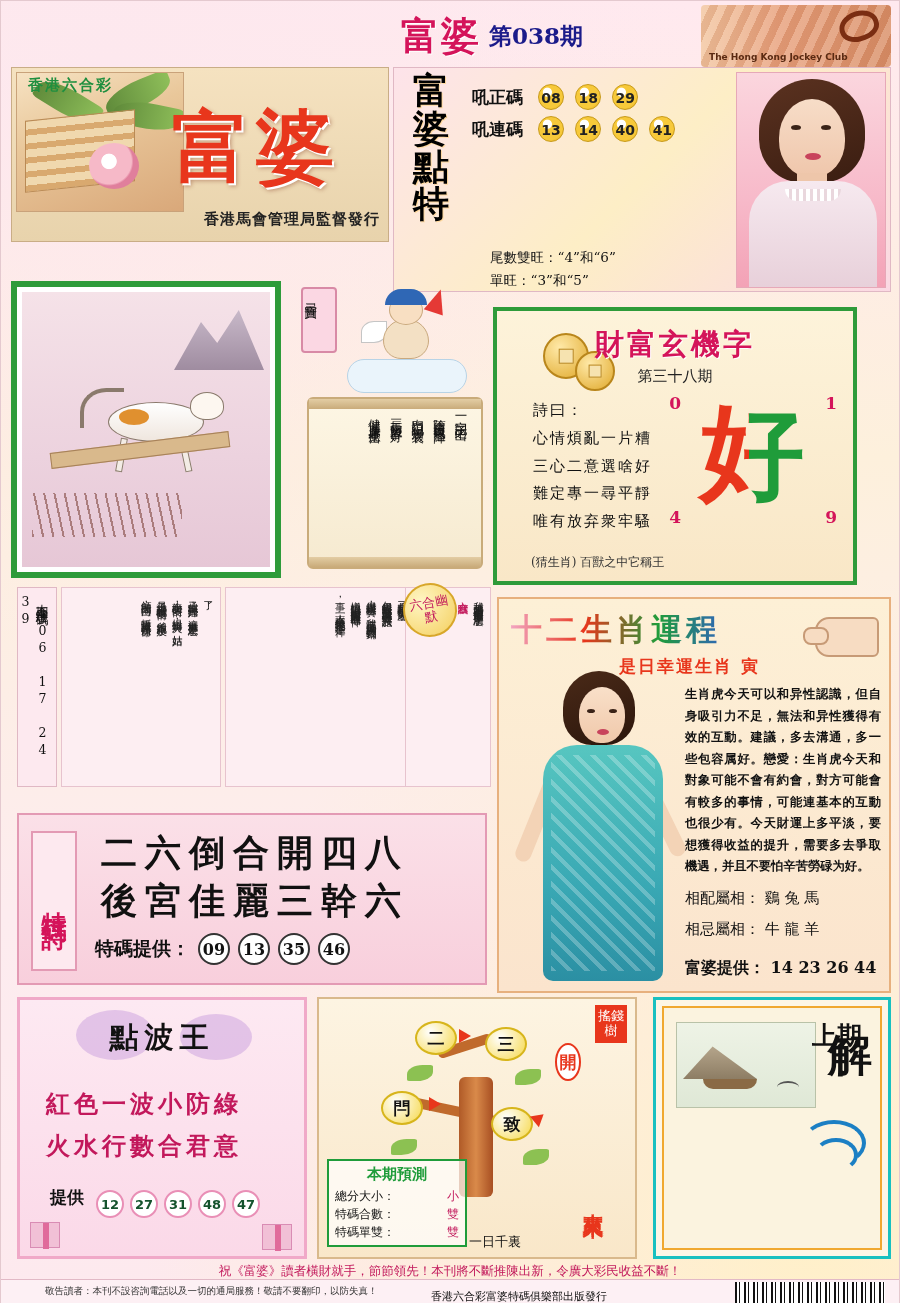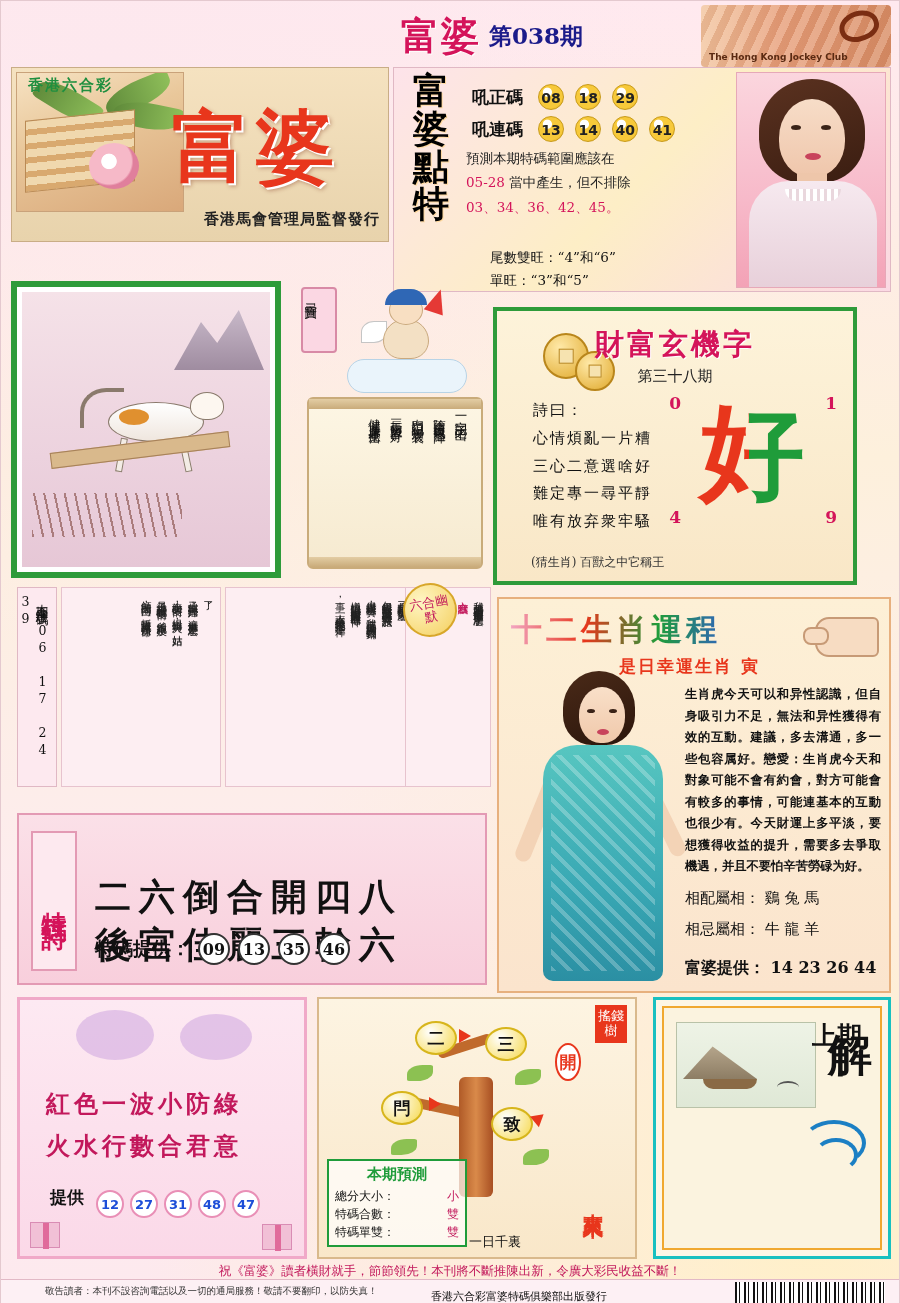--- a/index.html
+++ b/index.html
@@ -210,42 +210,42 @@
   .hand:before { content:''; position:absolute; left:-14px; top:8px; width:22px; height:14px;
      background:#f7dcc2; border:2px solid #c79a76; border-radius:8px;}
 
   
   #temashi { left:16px; top:812px; width:470px; height:172px;
      background:linear-gradient(180deg,#fbe0e8,#f8cfdc); border:2px solid #e39ab4;}
   #temashi-label { position:absolute; left:12px; top:16px; width:46px; height:140px;
      background:#fde9ef; border:2px solid #e39ab4; display:flex; align-items:center; justify-content:center;}
   #temashi-label .v { writing-mode:vertical-rl; text-orientation:upright; font-family:"DejaVu Serif",serif;
      font-size:25px; font-weight:bold; color:#d4145a; letter-spacing:6px;}
-  #temashi-l1, #temashi-l2 { position:absolute; left:76px; font-family:"DejaVu Serif",serif; font-size:36px;
-     font-weight:bold; color:#111; letter-spacing:8px;margin-top:44px;}
+  #temashi-l1, #temashi-l2 { position:absolute; left:82px; font-family:"DejaVu Serif",serif; font-size:36px;
+     font-weight:bold; color:#111; letter-spacing:8px;}
   #temashi-l1 { top:14px; } #temashi-l2 { top:62px; }
   #temashi-offer { position:absolute; left:76px; top:118px; display:flex; align-items:center; gap:8px;
      font-family:"DejaVu Serif",serif; font-size:19px; font-weight:bold; color:#111;}
   .ball-o { display:inline-flex; width:32px; height:32px; border-radius:50%; align-items:center; justify-content:center;
      border:2px solid #333; background:#fff; font-size:16px; font-weight:bold; color:#111; }
 
   
   #dianbo { left:16px; top:996px; width:290px; height:262px;
      background:linear-gradient(180deg,#fde9f2,#fbd9e8); border:3px solid #f0a9c8;}
   #dianbo-title { position:absolute; left:0; right:0; top:18px; text-align:center; font-family:"DejaVu Serif",serif;
      font-size:29px; font-weight:bold; color:#111; letter-spacing:6px;}
   .blob { position:absolute; border-radius:50%; background:rgba(196,150,220,.45); }
   #dianbo-l1,#dianbo-l2 { position:absolute; left:26px; font-family:"DejaVu Serif",serif; font-size:24px;
      font-weight:bold; color:#c2185b; letter-spacing:4px;}
   #dianbo-l1{ top:88px;} #dianbo-l2{ top:130px;}
   #dianbo-offer-label { position:absolute; left:30px; top:186px; font-family:"DejaVu Serif",serif; font-size:17px;
      color:#111; font-weight:bold; }
   #dianbo-nums { position:absolute; left:76px; top:190px; display:flex; gap:6px;}
   .ball-p { width:28px; height:28px; border-radius:50%; display:flex; align-items:center; justify-content:center;
-     font-size:13px; font-weight:bold; color:#1d4ed8; background:#fff; border:2px solid #e98fb6; }
+     font-size:13px; font-weight:bold; color:#14532d; background:#fff; border:2px solid #e98fb6; }
   .gift { position:absolute; width:30px; height:26px; background:#f1c0d6; border:1px solid #d98cb4;}
   .gift:after { content:''; position:absolute; left:12px; top:0; width:6px; height:26px; background:#e06b9b;}
 
   
   #tree-box { left:316px; top:996px; width:320px; height:262px;
      background:linear-gradient(180deg,#fdf4e2,#f9e7c9); border:2px solid #d9b98c;}
   .trunk { position:absolute; left:140px; top:78px; width:34px; height:120px;
      background:linear-gradient(90deg,#b05a27,#d98a4a 50%,#a84f22); border-radius:6px;}
   .branch { position:absolute; background:#c06a2c; height:10px; border-radius:5px;}
   .node { position:absolute; width:42px; height:34px; border-radius:50%; display:flex; align-items:center;
@@ -347,28 +347,20 @@
     <div class="abs" style="left:78px; top:48px;">
       <span class="row-label">吼連碼</span>
       <span style="margin-left:10px;">
         <span class="ball">13</span>
         <span class="ball">14</span>
         <span class="ball">40</span>
         <span class="ball">41</span>
       </span>
     </div>
 
-    <div id="dianTe-text">
-      <div>預測本期特碼範圍應該在</div>
-      <div>
-        <span class="red">05-28</span>
-        <span>當中產生，但不排除</span>
-      </div>
-      <div class="red">03、34、36、42、45。</div>
-    </div>
 
     <div id="dianTe-tails">
       <div>尾數雙旺：“4”和“6”</div>
       <div>單旺：“3”和“5”</div>
     </div>
 
     <div id="model-photo">
       <div class="m-hair"></div>
       <div class="m-face"></div>
       <div class="m-eye l"></div>
@@ -513,20 +505,21 @@
       <span class="ball-o">09</span>
       <span class="ball-o">13</span>
       <span class="ball-o">35</span>
       <span class="ball-o">46</span>
     </div>
   </div>
 
   <div class="abs" id="dianbo">
     <div class="blob" style="left:56px; top:10px; width:78px; height:50px;"></div>
     <div class="blob" style="left:160px; top:14px; width:72px; height:46px;"></div>
+    <div id="dianbo-title">點波王</div>
     <div id="dianbo-l1">紅色一波小防綠</div>
     <div id="dianbo-l2">火水行數合君意</div>
     <div id="dianbo-offer-label">提供</div>
     <div id="dianbo-nums">
       <span class="ball-p">12</span>
       <span class="ball-p">27</span>
       <span class="ball-p">31</span>
       <span class="ball-p">48</span>
       <span class="ball-p">47</span>
     </div>

